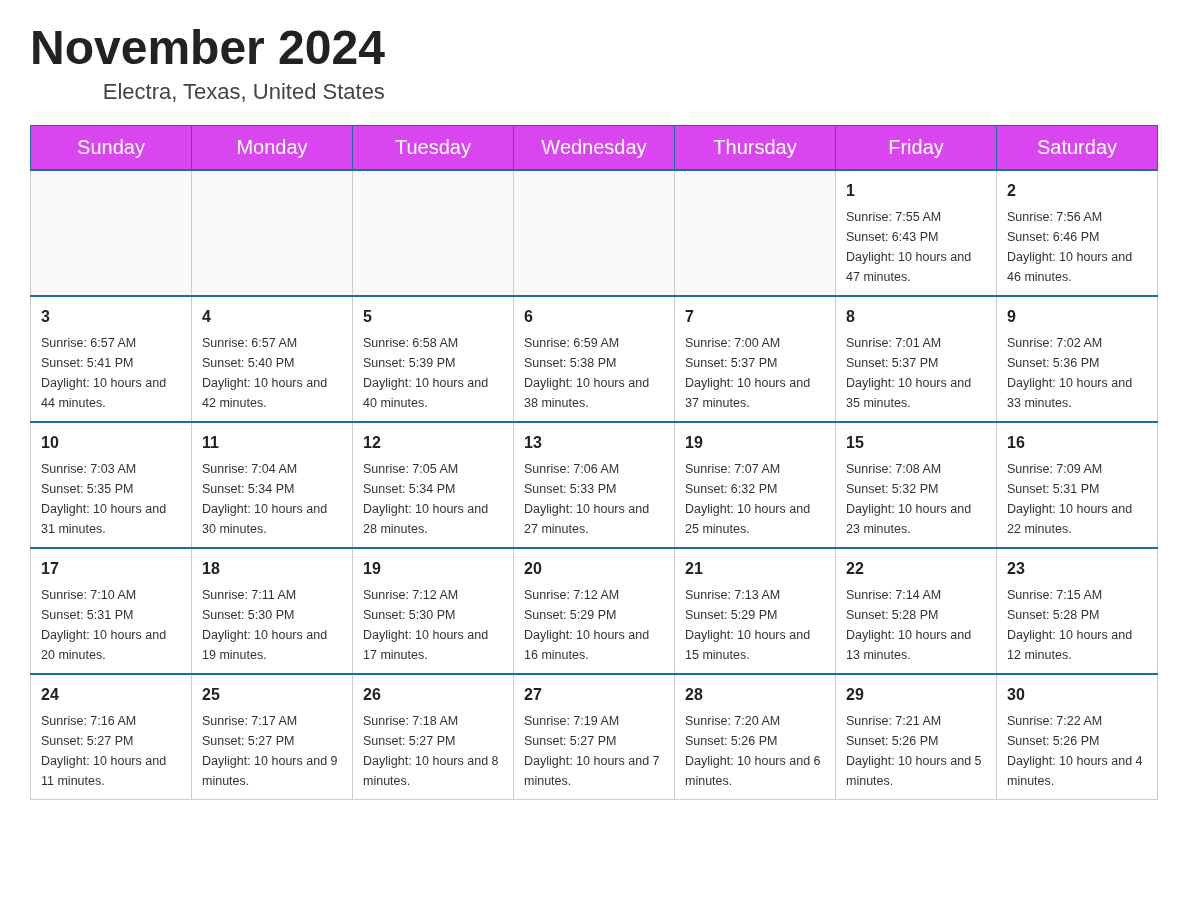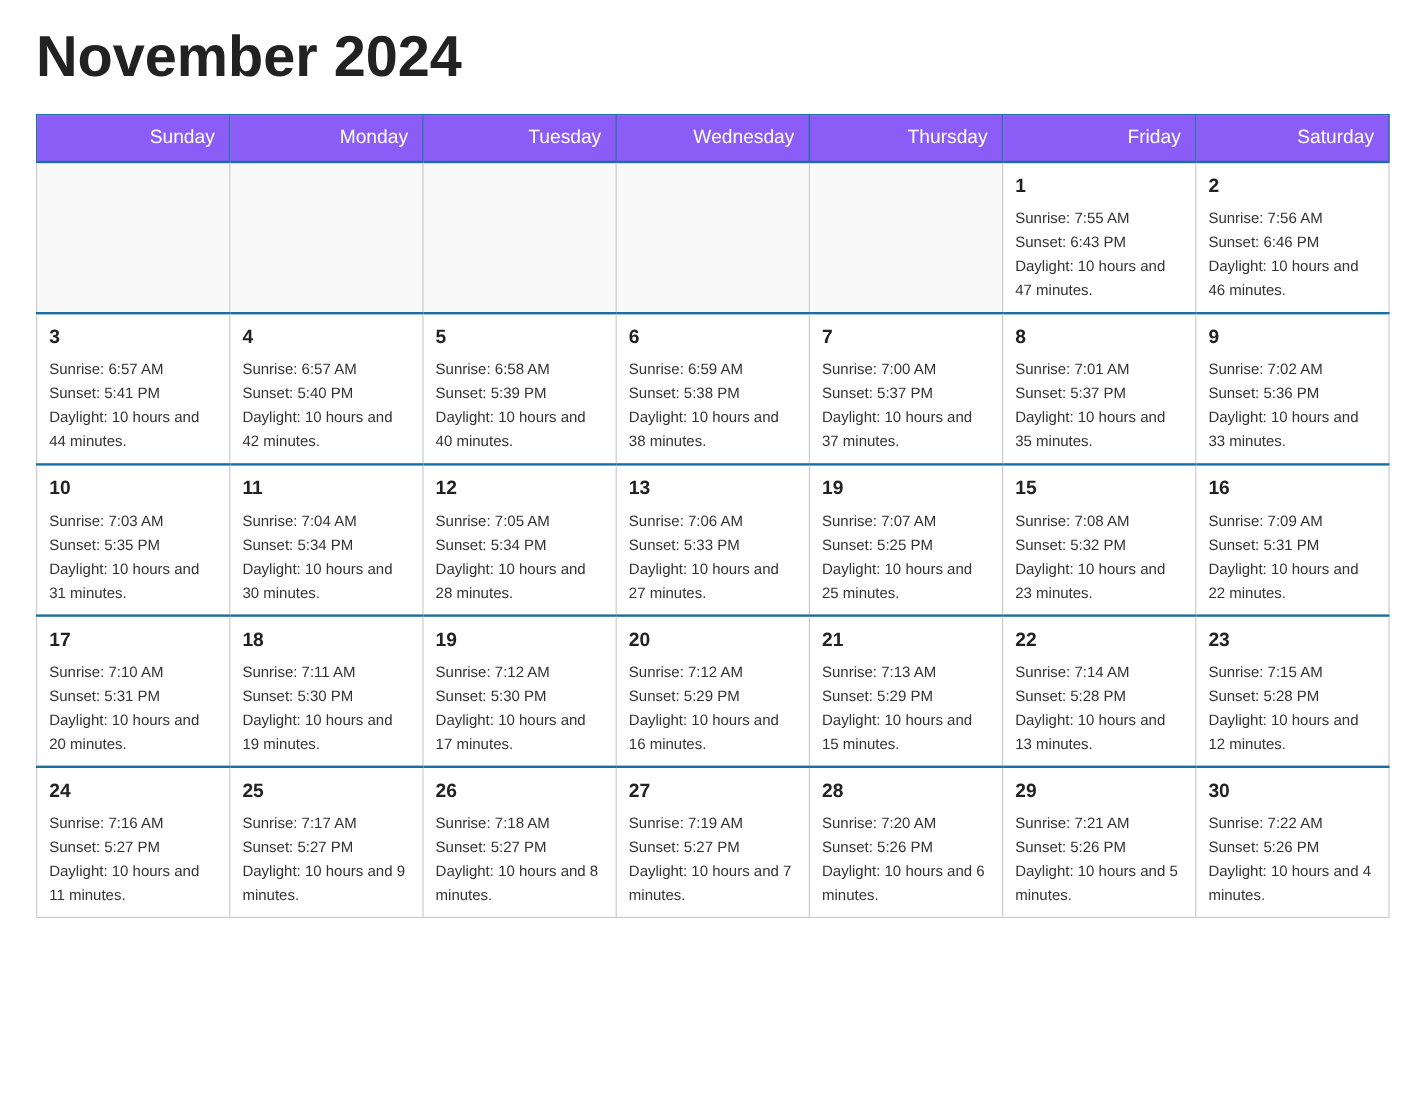--- a/index.html
+++ b/index.html
@@ -58,25 +58,25 @@
     .location-title {
       font-size: 22px;
       color: #444;
       margin-top: 4px;
     }
     .calendar {
       width: 100%;
       border-collapse: collapse;
     }
     .calendar th {
-      background-color: #8b5cf6;
+      background-color: #d946ef;
       color: #ffffff;
-      text-align: right;
+      text-align: center;
       padding: 10px 12px;
-      font-size: 16px;
+      font-size: 20px;
       font-weight: normal;
       border: 1px solid #1a6fa0;
     }
     .calendar td {
       vertical-align: top;
       border: 1px solid #ccc;
       border-top: 2px solid #1a6fa0;
       padding: 8px 10px;
       width: 14.28%;
       min-height: 110px;
@@ -100,20 +100,21 @@
       color: #333;
       line-height: 1.6;
     }
   </style>
 </head>
 <body>
 
 <div class="header-row">
   <div class="title-area">
     <div class="month-title">November 2024</div>
+    <div class="location-title">Electra, Texas, United States</div>
   </div>
 </div>
 
 <table class="calendar">
   <thead>
     <tr>
     <th>Sunday</th>
         <th>Monday</th>
         <th>Tuesday</th>
         <th>Wednesday</th>
@@ -207,21 +208,21 @@
         </td>
         <td>
           <span class="day-number">13</span>
           <div class="day-info">Sunrise: 7:06 AM
 Sunset: 5:33 PM
 Daylight: 10 hours and 27 minutes.</div>
         </td>
         <td>
           <span class="day-number">19</span>
           <div class="day-info">Sunrise: 7:07 AM
-Sunset: 5:25 PM
+Sunset: 6:32 PM
 Daylight: 10 hours and 25 minutes.</div>
         </td>
         <td>
           <span class="day-number">15</span>
           <div class="day-info">Sunrise: 7:08 AM
 Sunset: 5:32 PM
 Daylight: 10 hours and 23 minutes.</div>
         </td>
         <td>
           <span class="day-number">16</span>

